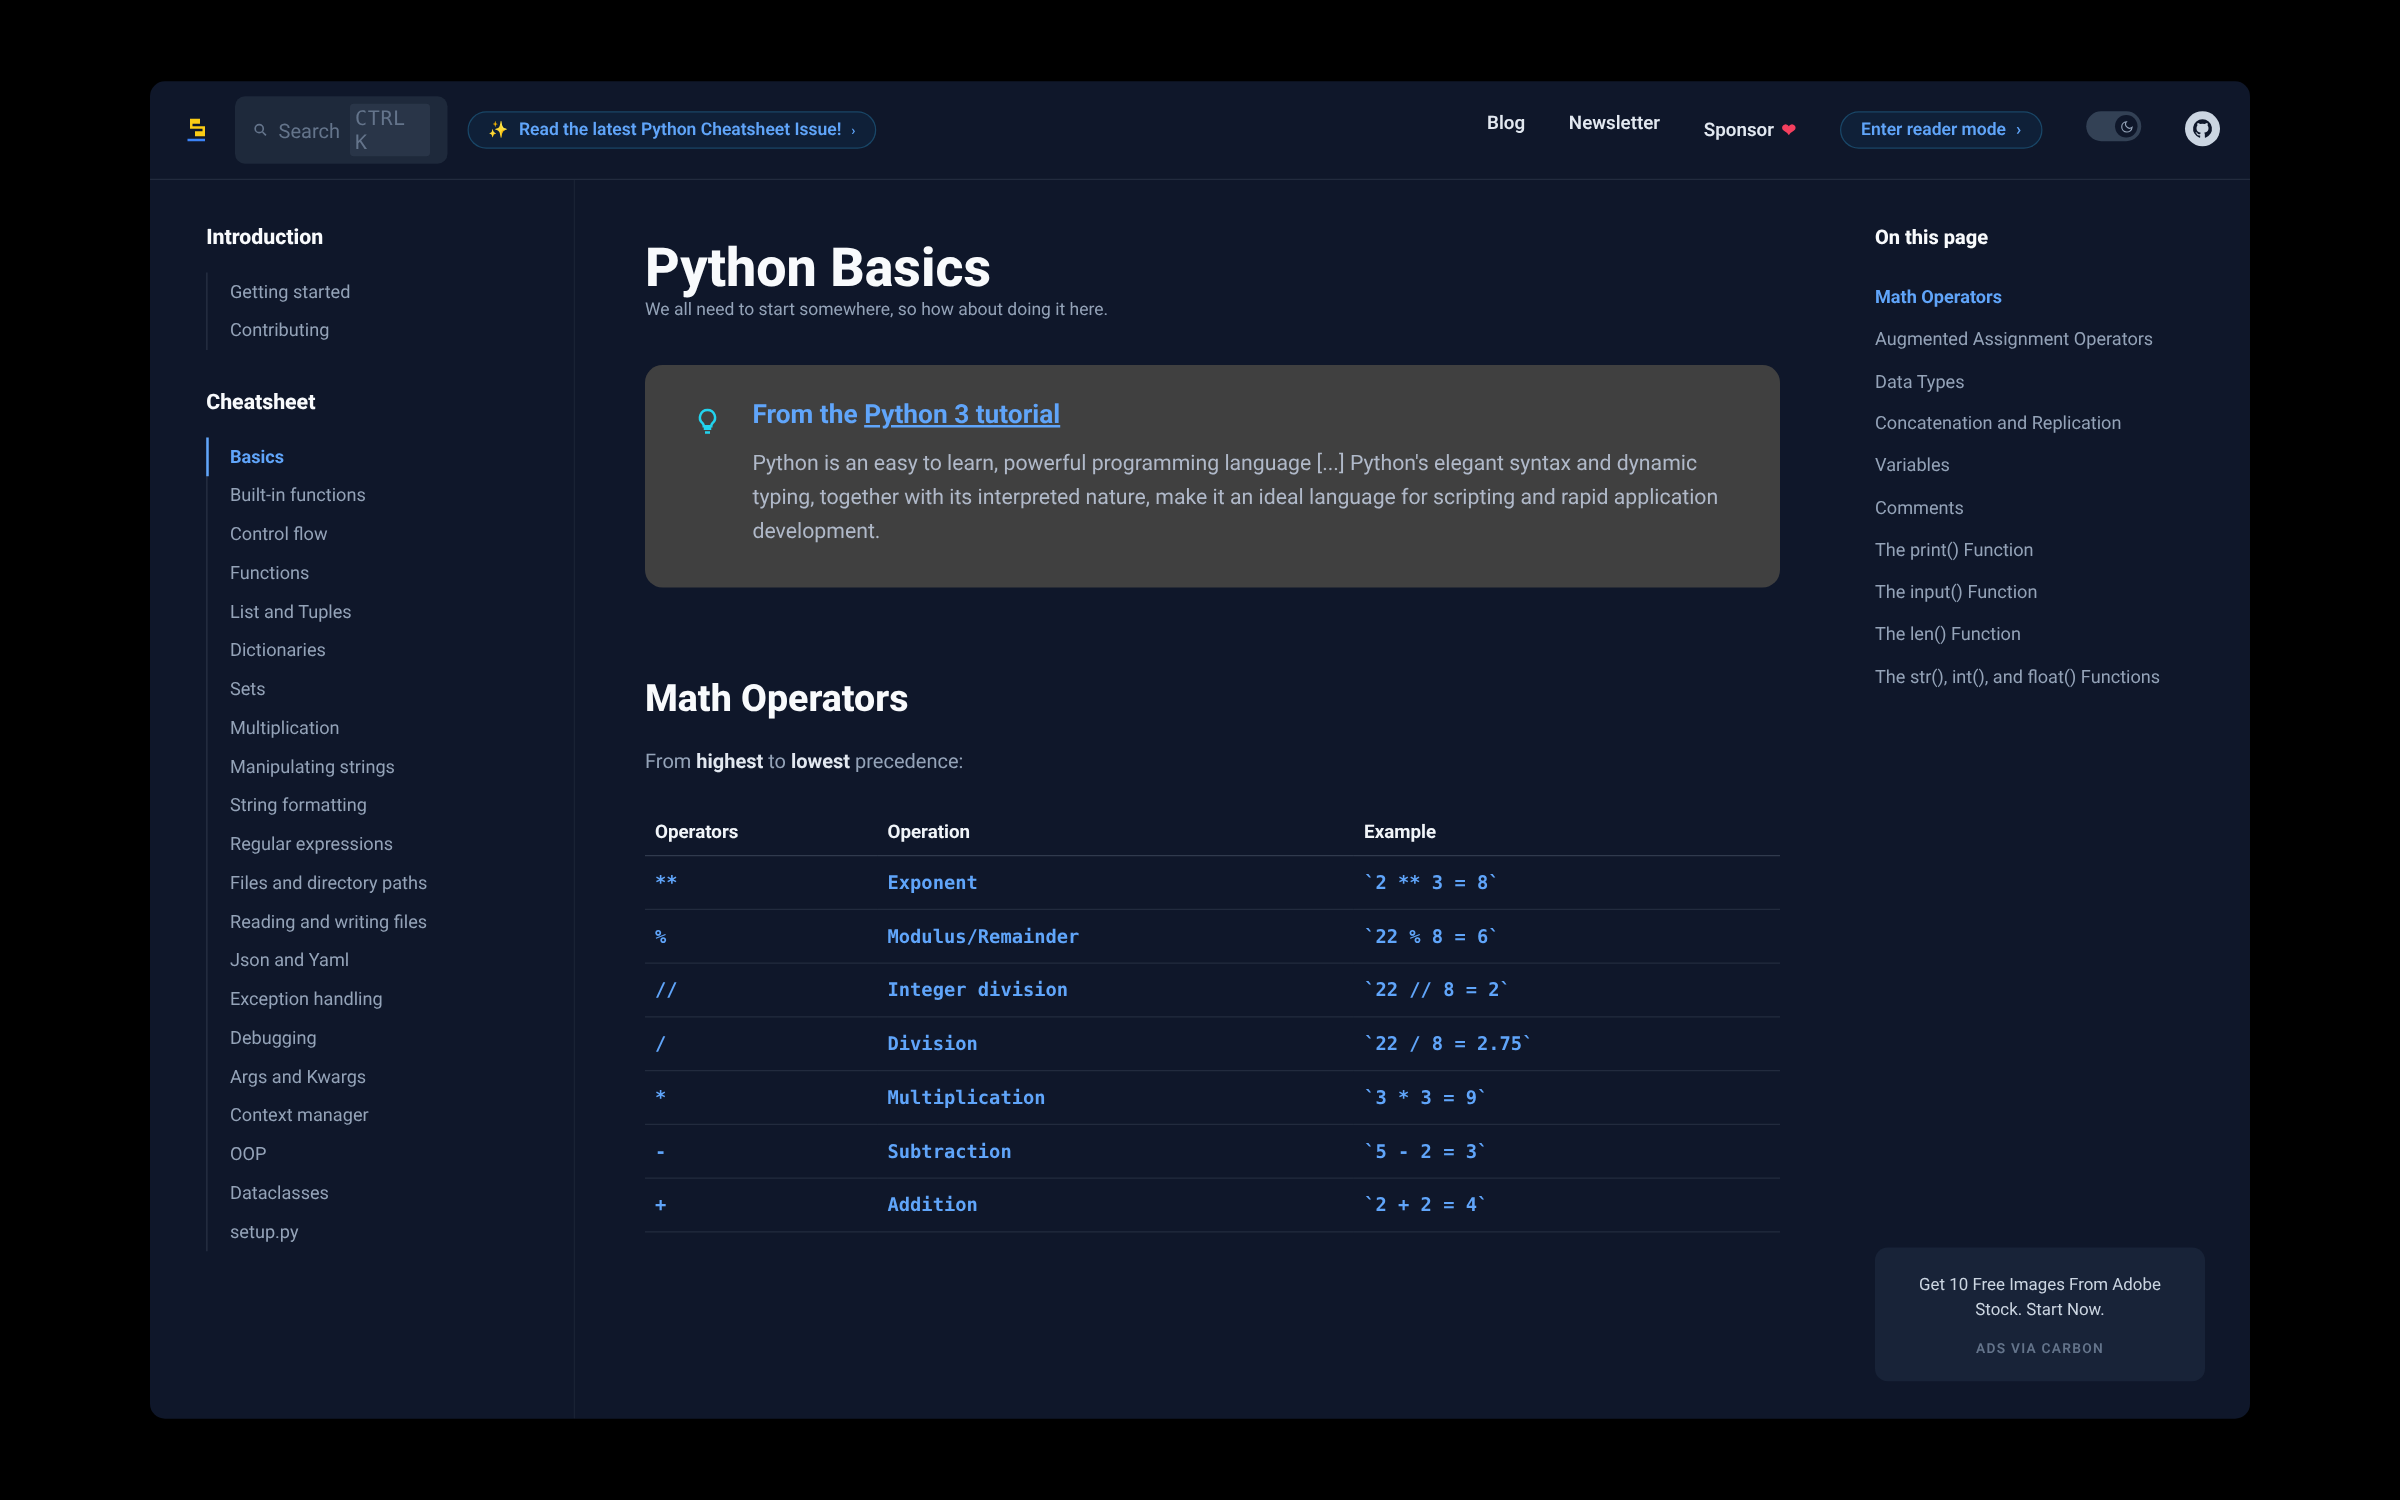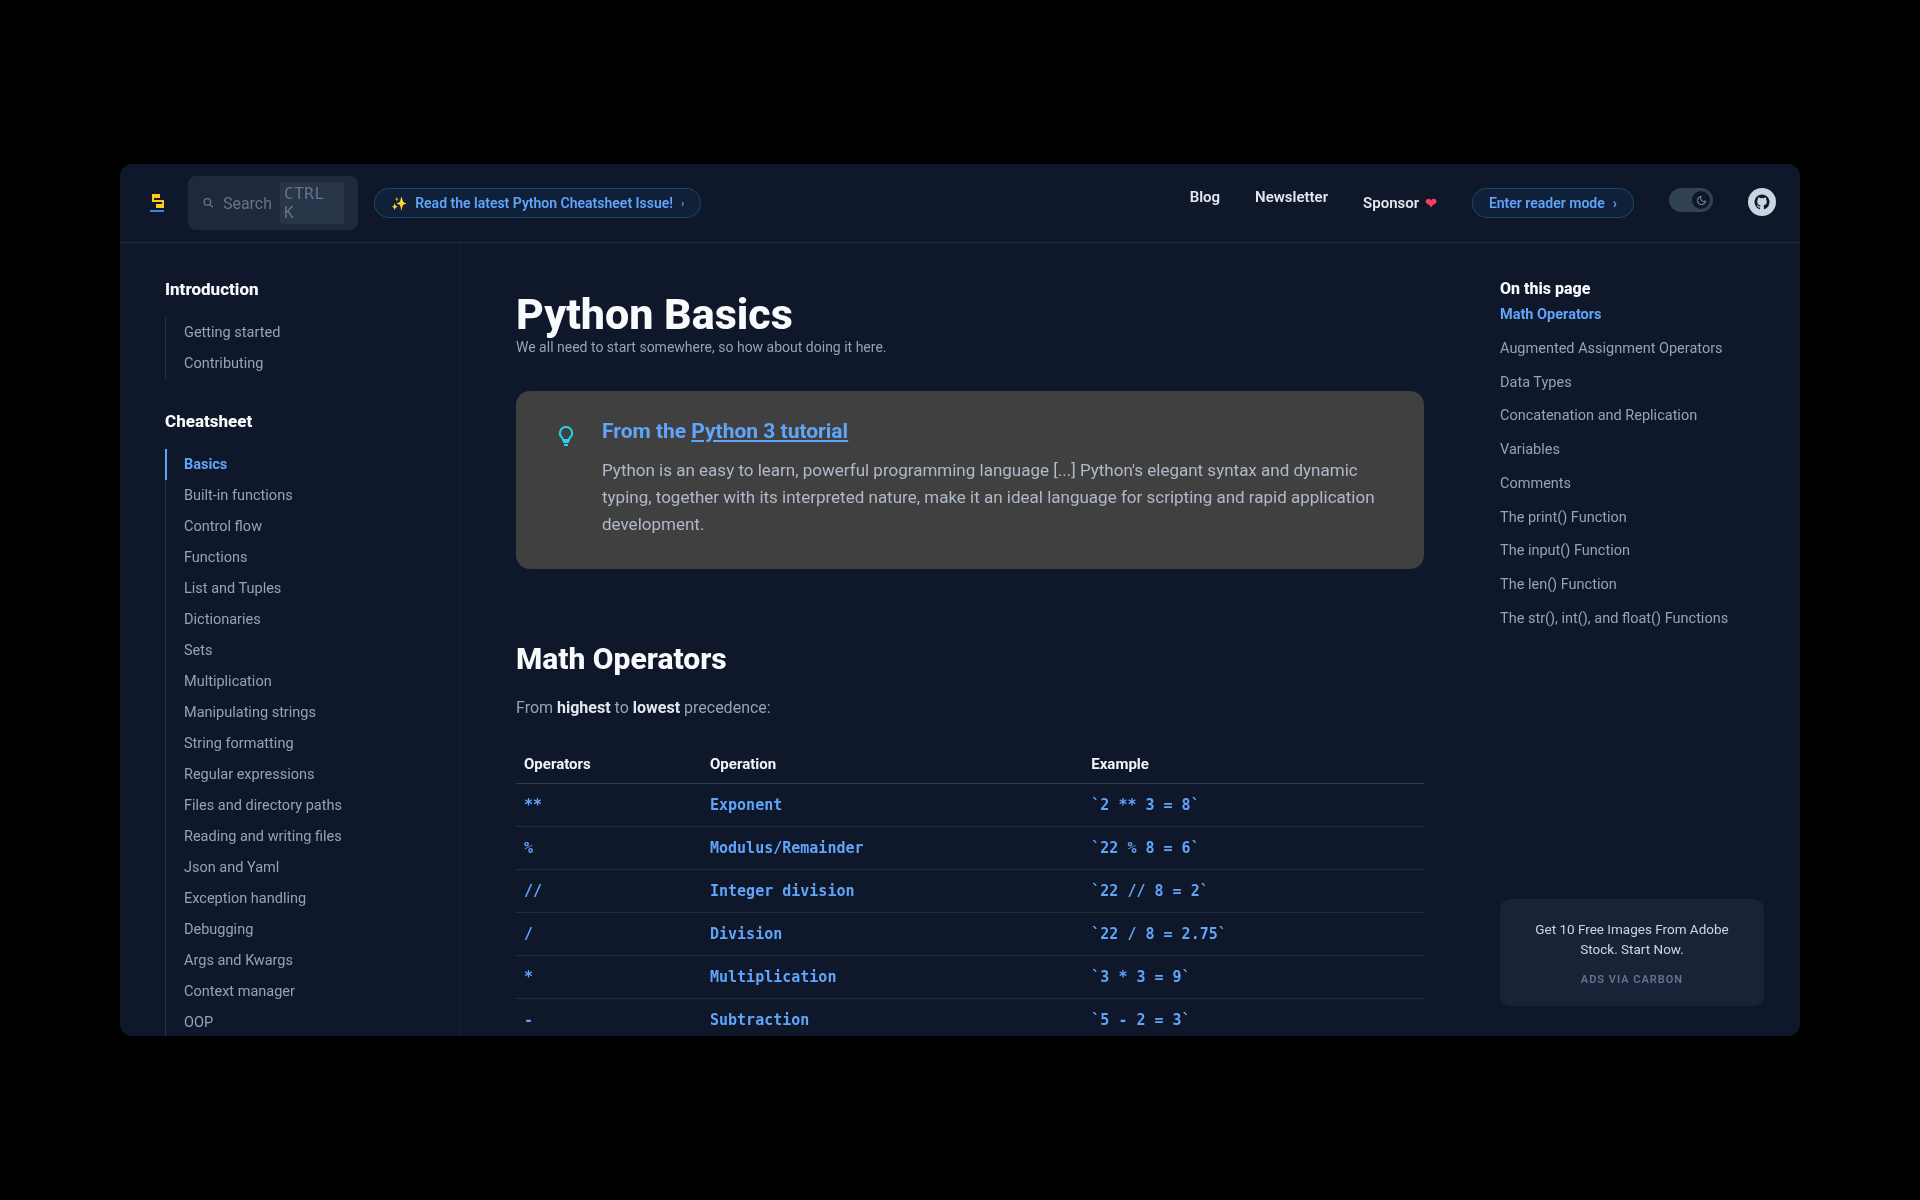--- a/index.html
+++ b/index.html
@@ -9,21 +9,21 @@
   color: #e2e8f0;
   width: 1920px;
   height: 1200px;
   overflow: hidden;
   display: flex;
   justify-content: center;
   align-items: center;
 }
 .app-window {
   width: 1680px;
-  height: 872px;
+  height: 1070px;
   background: #0f172a;
   border-radius: 12px;
   overflow: hidden;
   display: flex;
   flex-direction: column;
 }
 .topbar {
   display: flex;
   align-items: center;
   padding: 12px 24px;
@@ -242,20 +242,21 @@
 
 .rightcol {
   padding: 36px 36px 0 20px;
   display: flex;
   flex-direction: column;
 }
 .rightcol h4 {
   color: #f8fafc;
   font-size: 16px;
   font-weight: 800;
+  margin-bottom: 22px;
 }
 .toc { list-style: none; }
 .toc li {
   color: #94a3b8;
   font-size: 14.5px;
   padding: 6px 0;
   cursor: pointer;
   line-height: 1.5;
 }
 .toc li.active { color: #60a5fa; font-weight: 700; }

